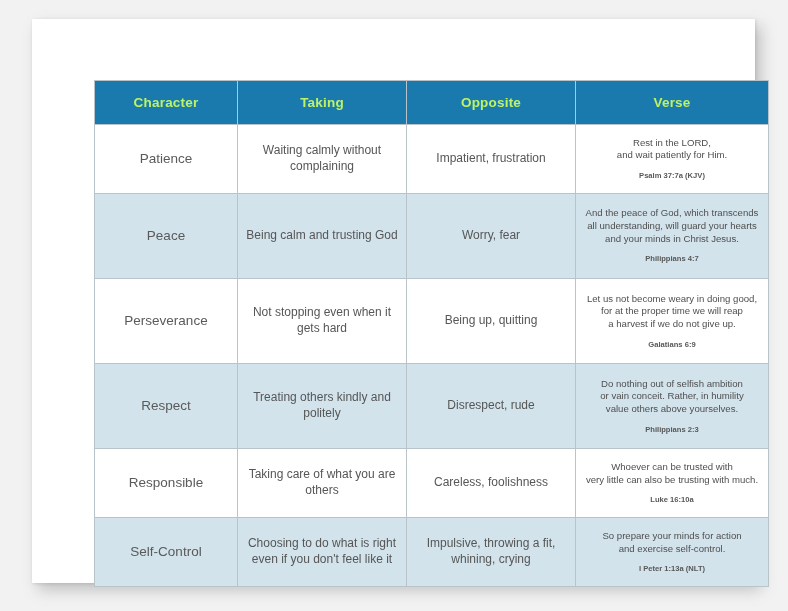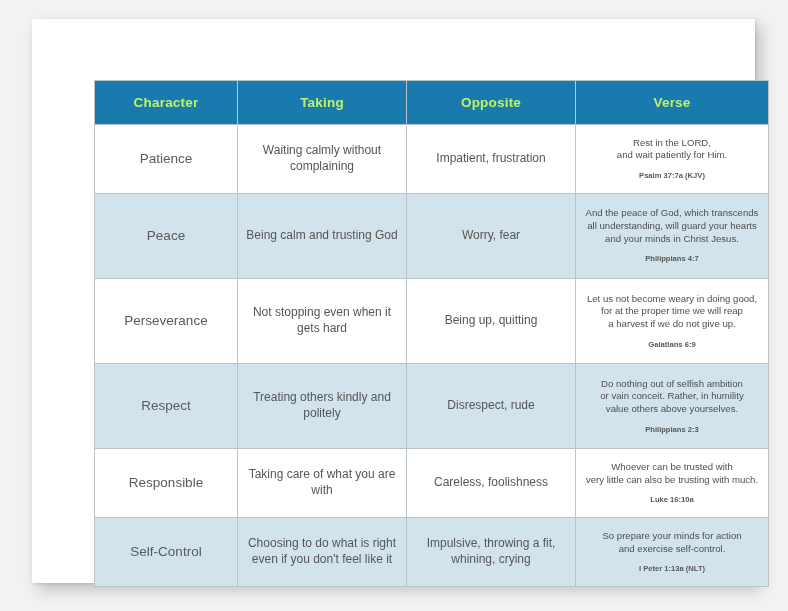--- a/index.html
+++ b/index.html
@@ -173,21 +173,21 @@
           <td class="cell-verse">
             <span class="verse-text">Do nothing out of selfish ambition</span>
             <span class="verse-text">or vain conceit. Rather, in humility</span>
             <span class="verse-text">value others above yourselves.</span>
             <span class="verse-ref">Philippians 2:3</span>
           </td>
         </tr>
 
         <tr class="row-plain">
           <td class="cell-character">Responsible</td>
-          <td class="cell-meaning">Taking care of what you are with</td>
+          <td class="cell-meaning">Taking care of what you are others</td>
           <td class="cell-opposite">Careless,  foolishness</td>
           <td class="cell-verse">
             <span class="verse-text">Whoever can be trusted with</span>
             <span class="verse-text">very little can also be trusting with much.</span>
             <span class="verse-ref">Luke 16:10a</span>
           </td>
         </tr>
 
         <tr class="row-shaded">
           <td class="cell-character">Self-Control</td>

